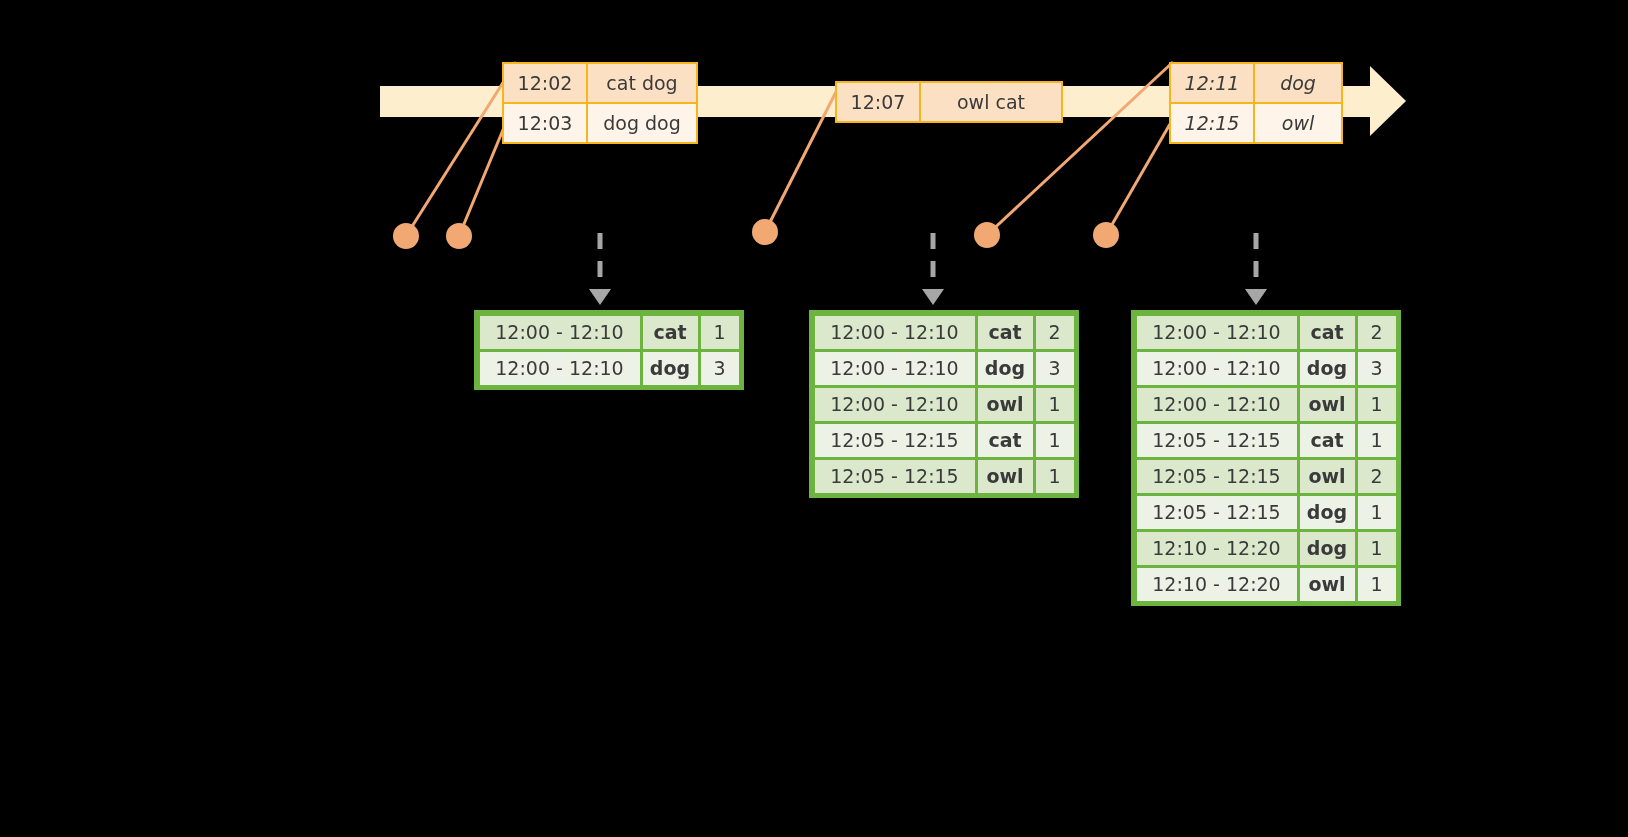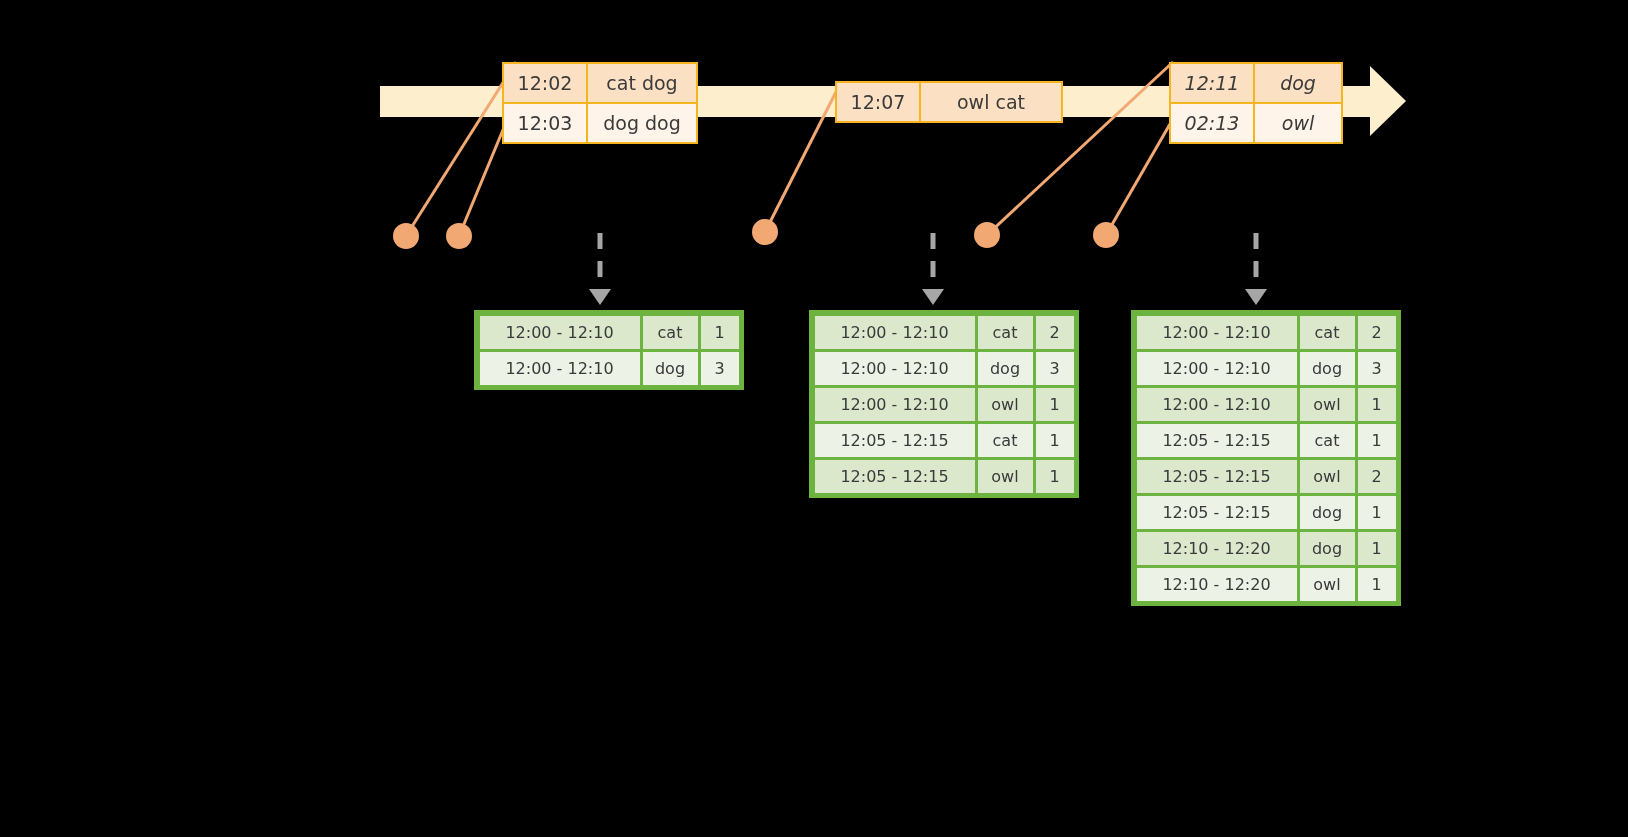--- a/index.html
+++ b/index.html
@@ -103,28 +103,28 @@
     position: absolute;
     border: 4px solid #6CB33F;
     box-sizing: border-box;
     background: #6CB33F;
   }
   .rt-row { display: flex; }
   .rt-cell {
     display: flex;
     align-items: center;
     justify-content: center;
-    font-size: 16px;
+    font-size: 19px;
     color: #3a3a3a;
     height: 33px;
     box-sizing: border-box;
     margin: 1.5px;
   }
   .rt-cell.c-window { width: 160px; }
-  .rt-cell.c-word   { width: 55px; }
+  .rt-cell.c-word   { width: 55px; font-weight: bold; }
   .rt-cell.c-count  { width: 38px; }
   .rt-row.shade-dark  .rt-cell { background: #DCE8CC; }
   .rt-row.shade-light .rt-cell { background: #EDF2E6; }
 
   #result-table-1 { left: 474px; top: 310px; }
   #result-table-2 { left: 809px; top: 310px; }
   #result-table-3 { left: 1131px; top: 310px; }
 </style>
 </head>
 <body>
@@ -163,21 +163,21 @@
         <div class="cell-time">12:07</div>
         <div class="cell-words">owl cat</div>
       </div>
     </div>
   <div class="event-box" id="event-box-3">
       <div class="event-row shade-dark">
         <div class="cell-time">12:11</div>
         <div class="cell-words">dog</div>
       </div>
       <div class="event-row shade-light">
-        <div class="cell-time">02:13</div>
+        <div class="cell-time">12:15</div>
         <div class="cell-words">owl</div>
       </div>
     </div>
 
   <svg class="connector-svg" id="dashed-layer">
       <line x1="600" y1="233" x2="600" y2="291" stroke="#A6A6A6" stroke-width="5" stroke-dasharray="16 12"></line>
       <polygon points="589,289 611,289 600,305" fill="#A6A6A6"></polygon>
       <line x1="933" y1="233" x2="933" y2="291" stroke="#A6A6A6" stroke-width="5" stroke-dasharray="16 12"></line>
       <polygon points="922,289 944,289 933,305" fill="#A6A6A6"></polygon>
       <line x1="1256" y1="233" x2="1256" y2="291" stroke="#A6A6A6" stroke-width="5" stroke-dasharray="16 12"></line>

